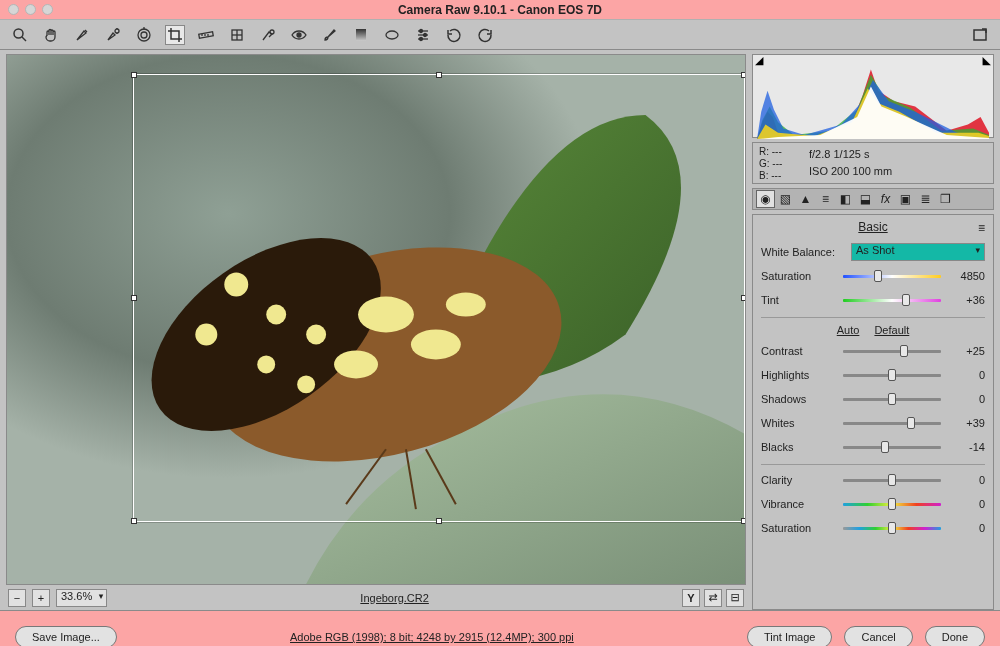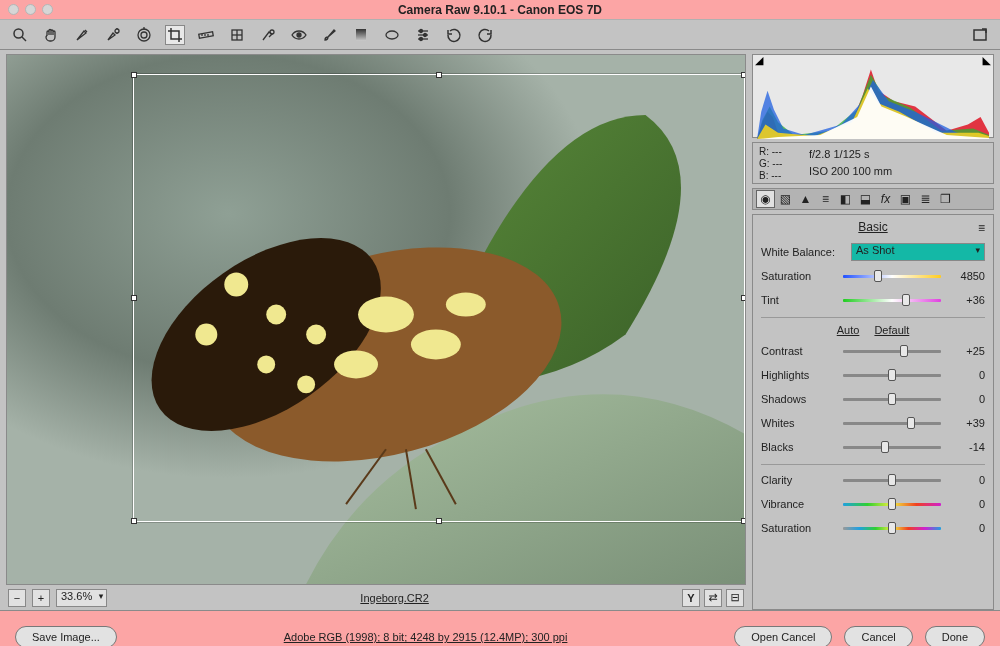--- a/index.html
+++ b/index.html
@@ -415,21 +415,21 @@
     </div>
   </div>
 </div>
 
 <div class="footer">
   <div class="btn">
       <span>Save Image...</span>
     </div>
   <div class="footer-link">Adobe RGB (1998); 8 bit; 4248 by 2915 (12.4MP); 300 ppi</div>
   <div class="btn">
-      <span>Open Cancel</span>
+      <span>Tint Image</span>
     </div>
   <div class="btn">
       <span>Cancel</span>
     </div>
   <div class="btn">
       <span>Done</span>
     </div>
 </div>
 
 </body></html>

